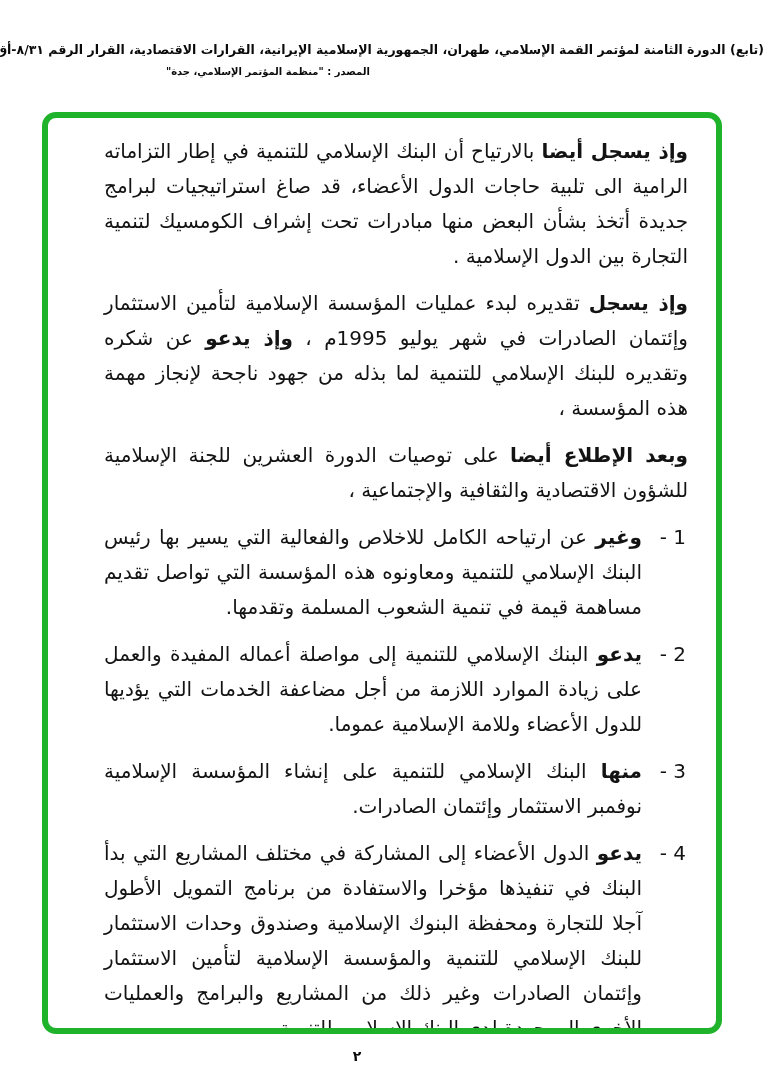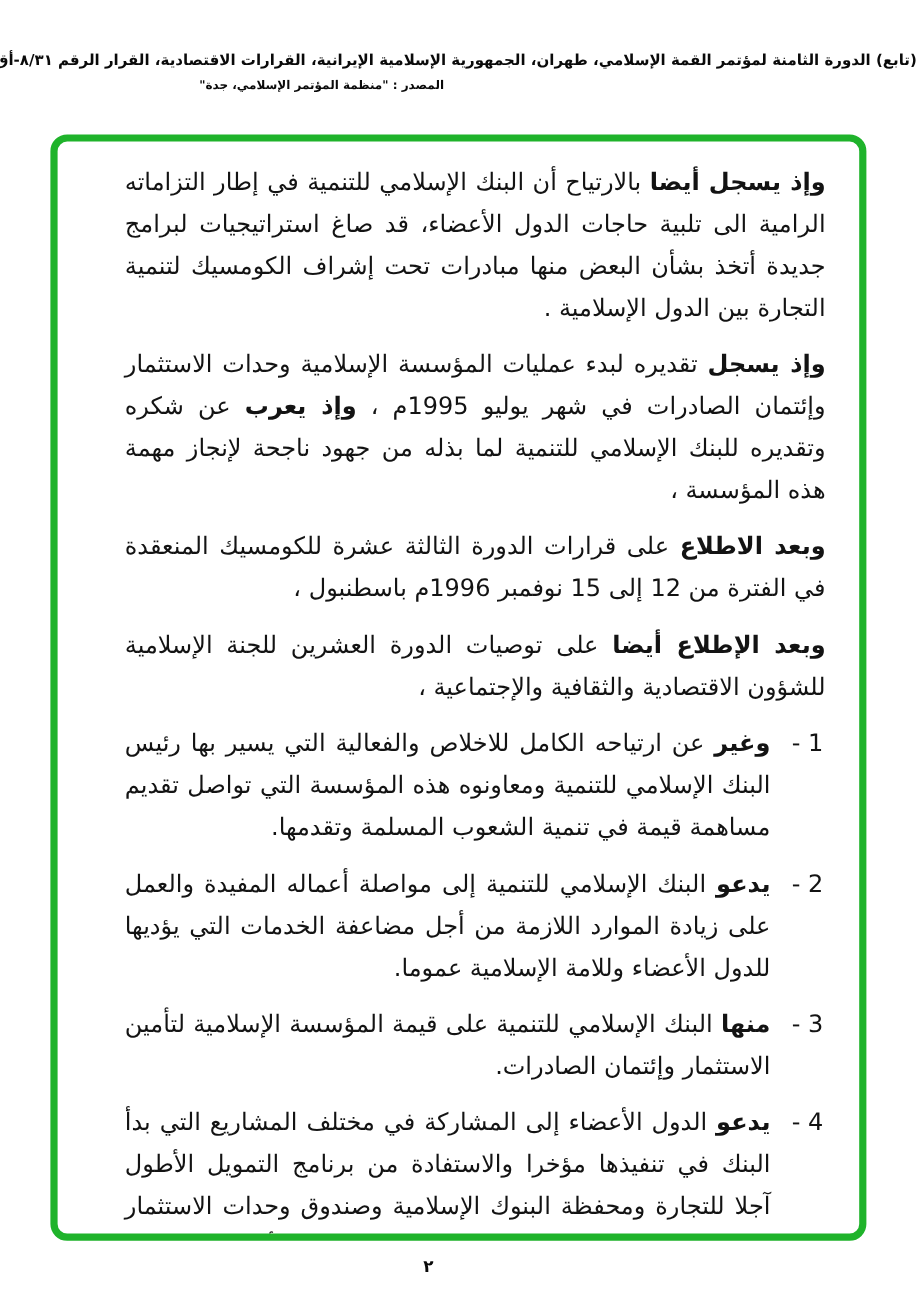--- a/index.html
+++ b/index.html
@@ -57,23 +57,22 @@
 </head>
 <body style="background: rgb(255, 255, 255);">
 
 <div class="header-line1">(تابع) الدورة الثامنة لمؤتمر القمة الإسلامي، طهران، الجمهورية الإسلامية الإيرانية، القرارات الاقتصادية، القرار الرقم ٨/٣١-أق (ق.إ)</div>
 
 <div class="header-line2">المصدر :  "منظمة المؤتمر الإسلامي، جدة"</div>
 
 <div class="frame" style="border-color: rgb(31, 179, 43);">
   <div class="doc-body">
       <div class="intro"><b>وإذ يسجل أيضا</b><span> بالارتياح أن البنك الإسلامي للتنمية في إطار التزاماته الرامية الى تلبية حاجات الدول الأعضاء، قد صاغ استراتيجيات لبرامج جديدة أتخذ بشأن البعض منها مبادرات تحت إشراف الكومسيك لتنمية التجارة بين الدول الإسلامية .</span></div>
-      <div class="intro"><b>وإذ يسجل</b><span> تقديره لبدء عمليات المؤسسة الإسلامية وحدات الاستثمار وإئتمان الصادرات في شهر يوليو 1995م ، </span><b>وإذ يعرب</b><span> عن شكره وتقديره للبنك الإسلامي للتنمية لما بذله من جهود ناجحة لإنجاز مهمة هذه المؤسسة ،</span></div>
-      <div class="intro"><b>وبعد الاطلاع</b><span> على قرارات الدورة الثالثة عشرة للكومسيك المنعقدة في الفترة من 12 إلى 15 نوفمبر 1996م باسطنبول ،</span></div>
+      <div class="intro"><b>وإذ يسجل</b><span> تقديره لبدء عمليات المؤسسة الإسلامية لتأمين الاستثمار وإئتمان الصادرات في شهر يوليو 1995م ، </span><b>وإذ يدعو</b><span> عن شكره وتقديره للبنك الإسلامي للتنمية لما بذله من جهود ناجحة لإنجاز مهمة هذه المؤسسة ،</span></div>
       <div class="intro"><b>وبعد الإطلاع أيضا</b><span> على توصيات الدورة العشرين للجنة الإسلامية للشؤون الاقتصادية والثقافية والإجتماعية ،</span></div>
       <div class="item"><span class="marker">1 -</span><b>وغير</b><span> عن ارتياحه الكامل للاخلاص والفعالية التي يسير بها رئيس البنك الإسلامي للتنمية ومعاونوه هذه المؤسسة التي تواصل تقديم مساهمة قيمة في تنمية الشعوب المسلمة وتقدمها.</span></div>
       <div class="item"><span class="marker">2 -</span><b>يدعو</b><span> البنك الإسلامي للتنمية إلى مواصلة أعماله المفيدة والعمل على زيادة الموارد اللازمة من أجل مضاعفة الخدمات التي يؤديها للدول الأعضاء وللامة الإسلامية عموما.</span></div>
-      <div class="item"><span class="marker">3 -</span><b>منها</b><span> البنك الإسلامي للتنمية على قيمة المؤسسة الإسلامية لتأمين الاستثمار وإئتمان الصادرات.</span></div>
+      <div class="item"><span class="marker">3 -</span><b>منها</b><span> البنك الإسلامي للتنمية على إنشاء المؤسسة الإسلامية نوفمبر الاستثمار وإئتمان الصادرات.</span></div>
       <div class="item"><span class="marker">4 -</span><b>يدعو</b><span> الدول الأعضاء إلى المشاركة في مختلف المشاريع التي بدأ البنك في تنفيذها مؤخرا والاستفادة من برنامج التمويل الأطول آجلا للتجارة ومحفظة البنوك الإسلامية وصندوق وحدات الاستثمار للبنك الإسلامي للتنمية والمؤسسة الإسلامية لتأمين الاستثمار وإئتمان الصادرات وغير ذلك من المشاريع والبرامج والعمليات الأخرى الموجودة لدى البنك الإسلامي للتنمية.</span></div>
     </div>
 </div>
 
 <div class="page-number">٢</div>
 
 </body></html>

